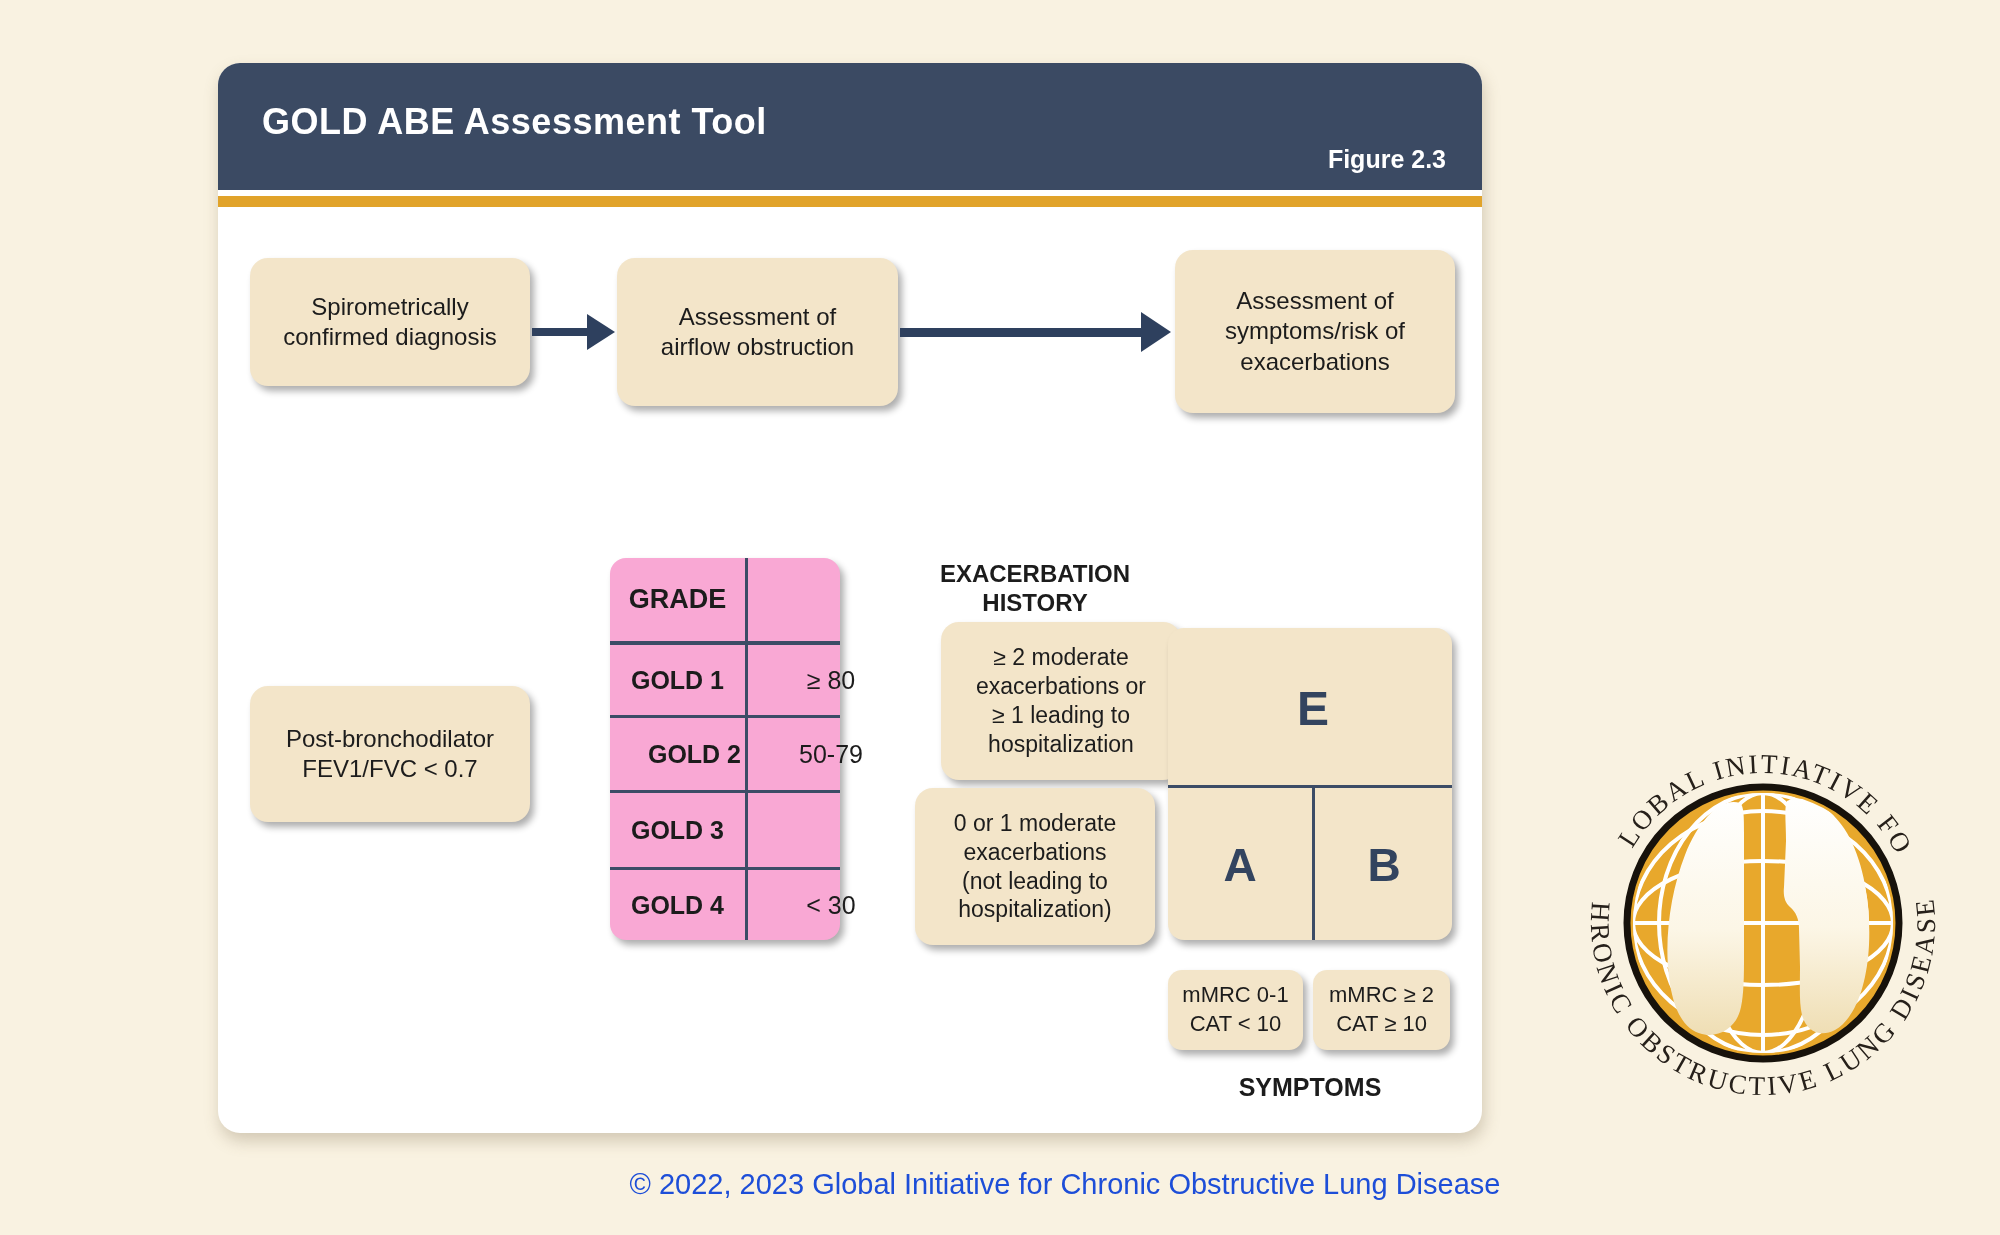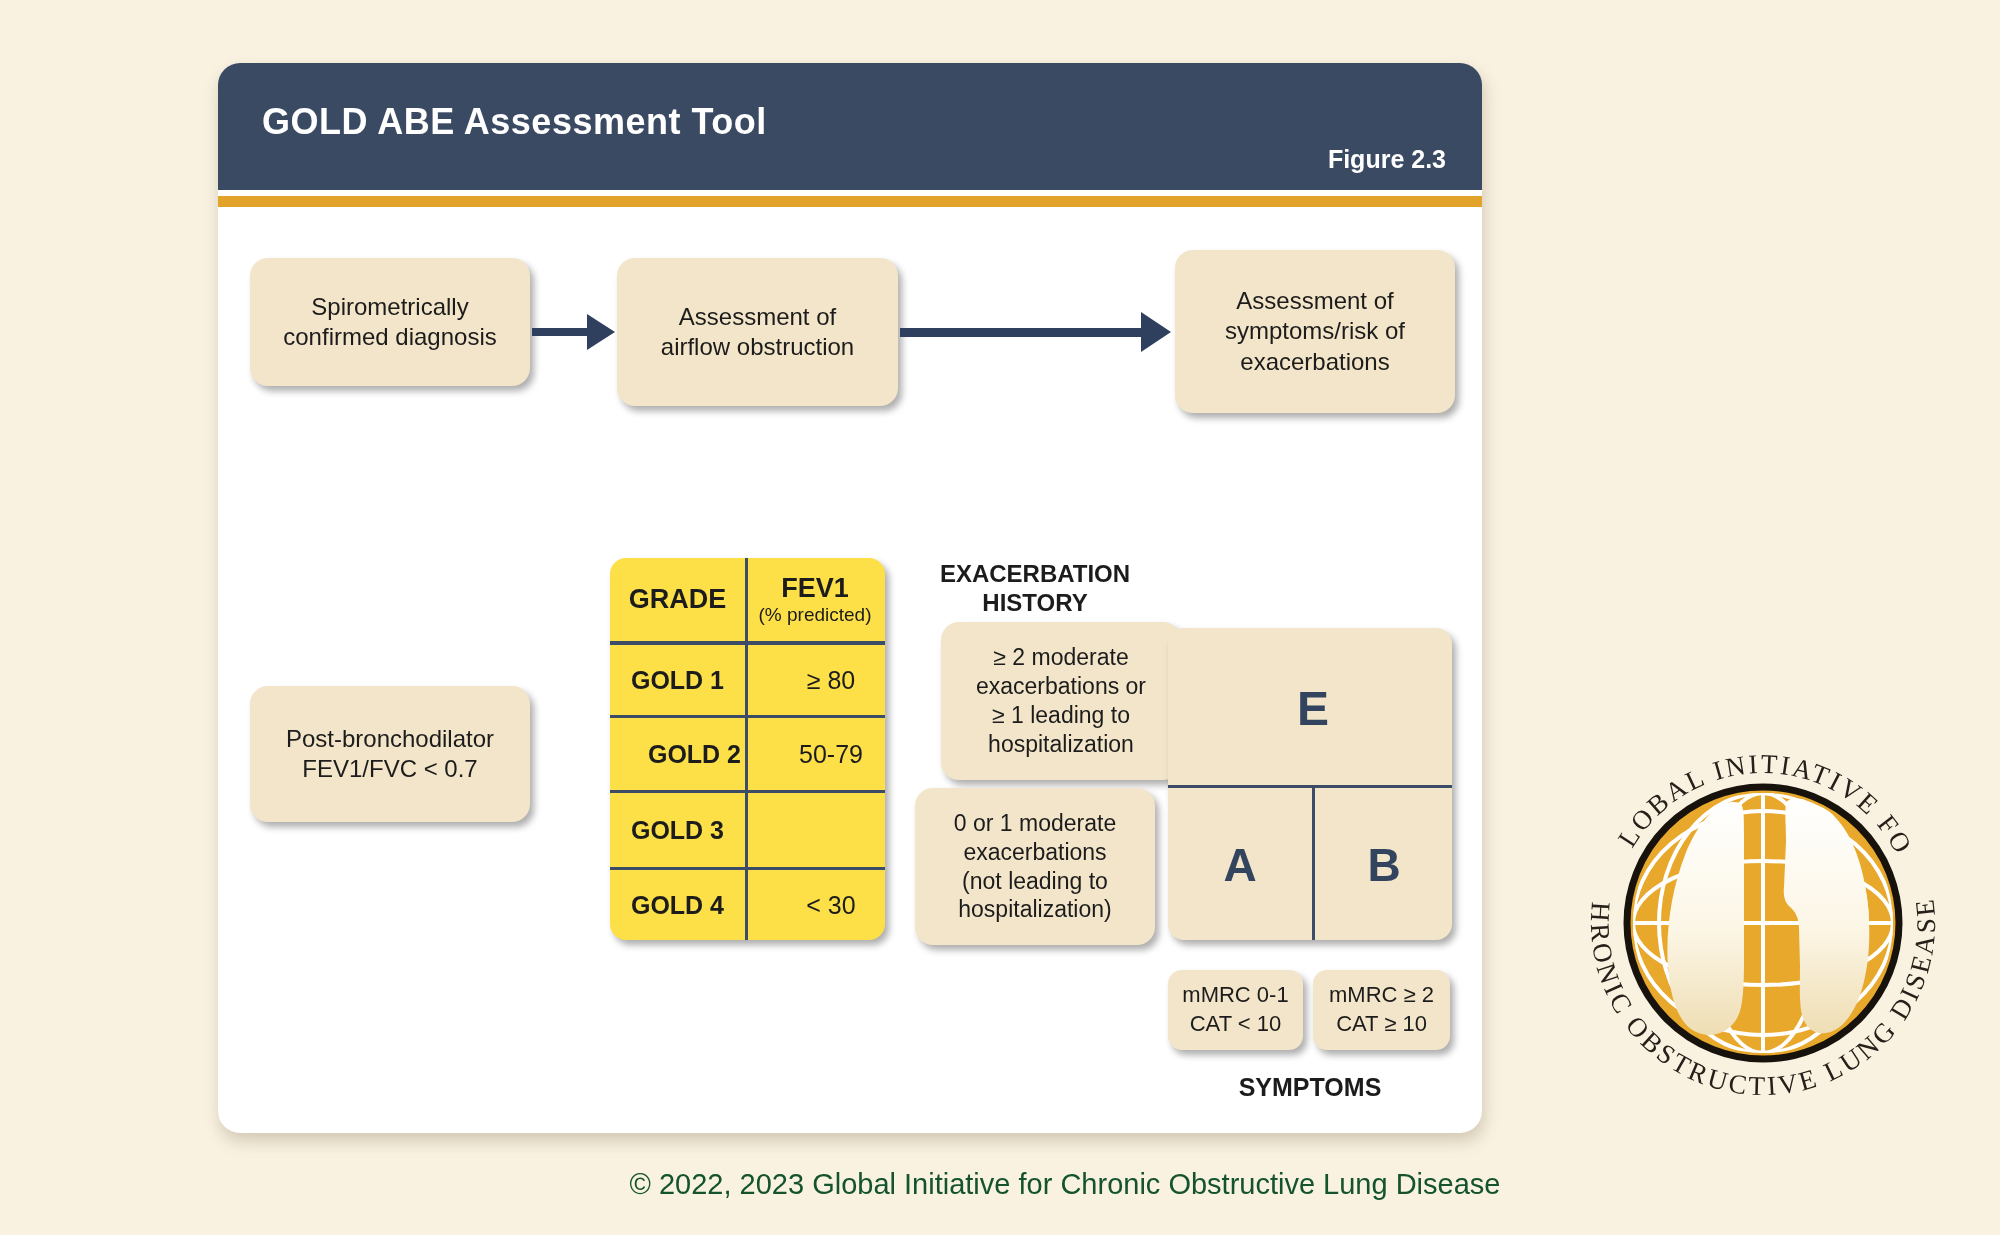--- a/index.html
+++ b/index.html
@@ -12,21 +12,21 @@
   .fig-label{position:absolute;right:36px;top:82px;font-size:25px;font-weight:bold;color:#ffffff;}
   .goldbar{position:absolute;left:0;right:0;top:133px;height:11px;background:#e1a32a;}
   .cbox{position:absolute;background:#f3e5c9;border-radius:18px;box-shadow:4px 5px 7px rgba(0,0,0,.32);
         display:flex;flex-direction:column;align-items:center;justify-content:center;text-align:center;
         font-size:24px;line-height:1.26;color:#1c1c1c;}
   .cbox span{display:block;}
   .arrow{position:absolute;}
   .arrow .ln{position:absolute;background:#2e405e;}
   .arrow .ah{position:absolute;width:0;height:0;}
   
-  .gtable{position:absolute;left:392px;top:495px;width:275px;height:382px;background:#fde047;
+  .gtable{position:absolute;left:392px;top:495px;width:230px;height:382px;background:#f9a8d4;
           border-radius:16px;box-shadow:4px 5px 7px rgba(0,0,0,.32);}
   .gtable .vline{position:absolute;left:135px;top:0;bottom:0;width:3px;background:#3c4c66;}
   .gtable .hline{position:absolute;left:0;right:0;height:3px;background:#3c4c66;}
   .gcell{position:absolute;display:flex;flex-direction:column;align-items:center;justify-content:center;text-align:center;}
   .gbold{font-weight:bold;font-size:25px;}
   .ghead{font-weight:bold;font-size:27px;}
   .gsub{font-size:19px;font-weight:normal;}
   .gval{font-size:25px;padding-left:16px;}
   
   .exhead{position:absolute;left:697px;top:497px;width:240px;text-align:center;
@@ -34,21 +34,21 @@
   .exhead span{display:block;}
   
   .abe{position:absolute;left:950px;top:565px;width:284px;height:312px;background:#f3e5c9;
        border-radius:16px;box-shadow:4px 5px 7px rgba(0,0,0,.32);}
   .abe .hline{position:absolute;left:0;right:0;top:157px;height:3px;background:#3c4c66;}
   .abe .vline{position:absolute;left:144px;top:157px;bottom:0;width:3px;background:#3c4c66;}
   .abe-letter{position:absolute;font-weight:bold;color:#33445f;transform:translate(-50%,-50%);}
   .sym-label{position:absolute;left:992px;top:1010px;width:200px;text-align:center;
              font-size:25px;font-weight:bold;}
   .footer{position:absolute;left:565px;top:1168px;width:1000px;text-align:center;
-          font-size:29px;color:#14532d;}
+          font-size:29px;color:#1d4ed8;}
   .logo{position:absolute;left:1563px;top:723px;width:400px;height:400px;}
 </style>
 </head>
 <body>
 
 <div id="screen">
 
   <div class="card">
 
     <div class="hdr">
@@ -89,24 +89,20 @@
     </div>
 
     <div class="gtable">
       <div class="vline"></div>
       <div class="hline" style="top:83px;height:4px;"></div>
       <div class="hline" style="top:157px;"></div>
       <div class="hline" style="top:232px;"></div>
       <div class="hline" style="top:309px;"></div>
 
       <div class="gcell ghead" style="left:0;top:0;width:135px;height:83px;">GRADE</div>
-      <div class="gcell" style="left:135px;top:0;width:140px;height:83px;">
-        <span class="ghead">FEV1</span>
-        <span class="gsub">(% predicted)</span>
-      </div>
 
       <div class="gcell gbold" style="left:0;top:87px;width:135px;height:70px;">GOLD 1</div>
       <div class="gcell gval" style="left:135px;top:87px;width:140px;height:70px;">≥ 80</div>
 
       <div class="gcell gbold" style="left:17px;top:160px;width:135px;height:72px;">GOLD 2</div>
       <div class="gcell gval" style="left:135px;top:160px;width:140px;height:72px;">50-79</div>
 
       <div class="gcell gbold" style="left:0;top:235px;width:135px;height:74px;">GOLD 3</div>
 
       <div class="gcell gbold" style="left:0;top:312px;width:135px;height:70px;">GOLD 4</div>

